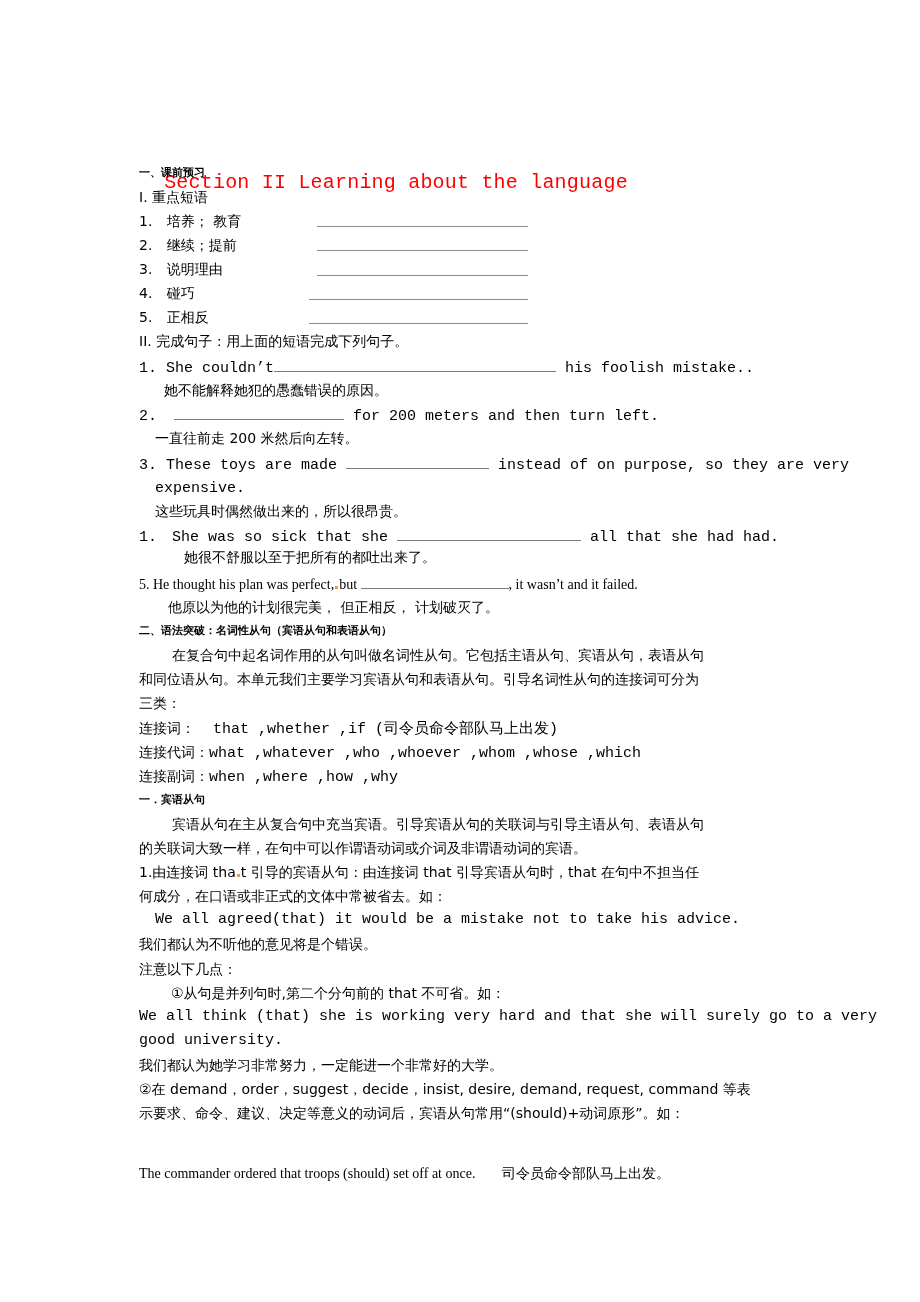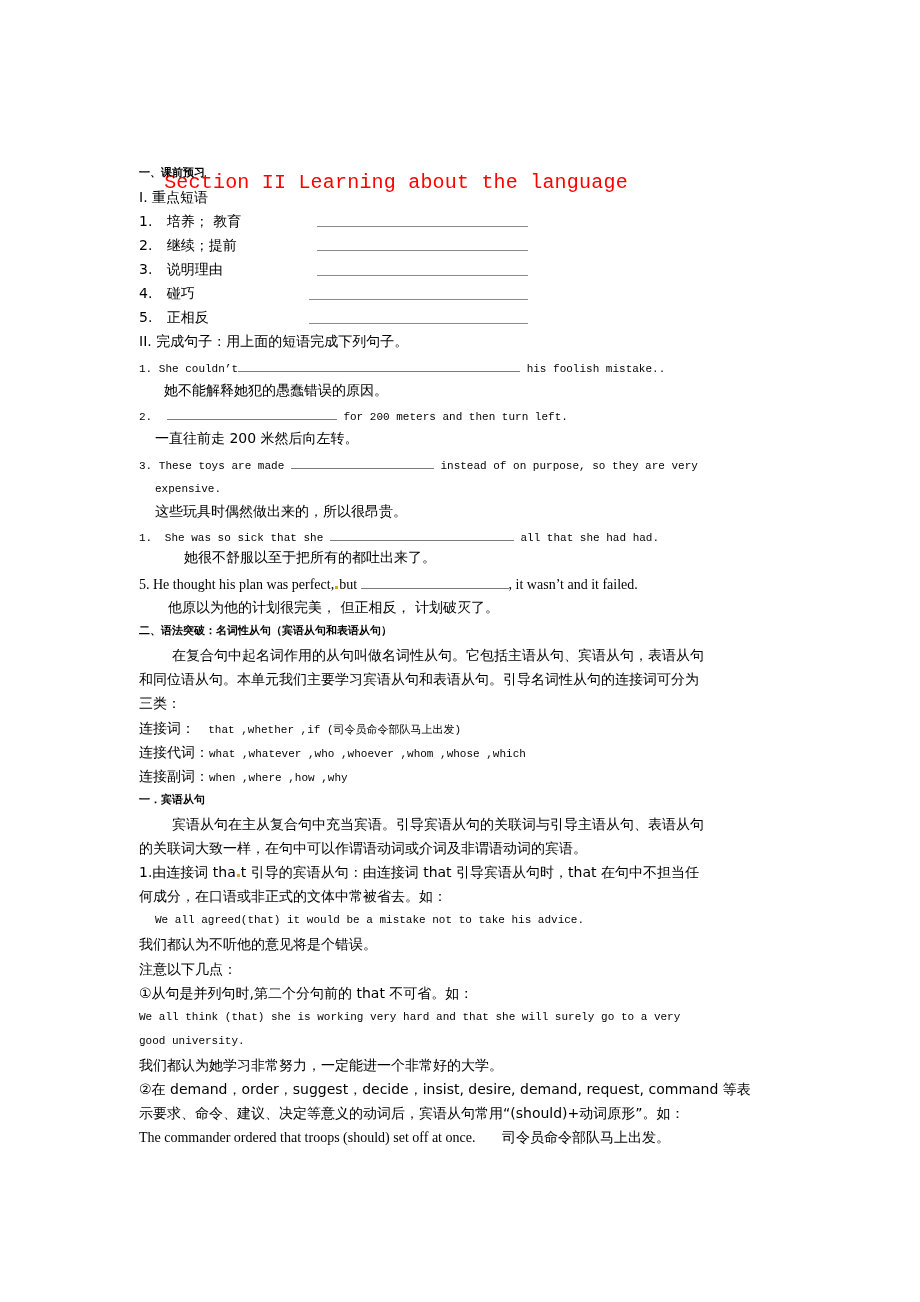--- a/index.html
+++ b/index.html
@@ -3,21 +3,21 @@
 <meta charset="utf-8">
 <style>
   html, body { margin: 0; padding: 0; background: #ffffff; }
   body { width: 920px; height: 1302px; position: relative; overflow: hidden;
          font-family: "DejaVu Serif", "Liberation Serif", serif; color: #000; }
   .page { position: absolute; left: 0; top: 0; width: 920px; height: 1302px; }
   .title { position: absolute; top: 123px; left: 0; width: 792px; text-align: center;
            color: #ff0000; font-family: "Liberation Mono", "DejaVu Sans Mono", monospace;
            font-size: 20px; letter-spacing: 0.2px; margin-top: 48px; }
   .line { position: absolute; left: 139px; white-space: nowrap; font-size: 14px; line-height: 18px; }
-  .mono { font-family: "Liberation Mono", "DejaVu Sans Mono", monospace; font-size: 11px; }
+  .mono { font-family: "Liberation Mono", "DejaVu Sans Mono", monospace; font-size: 15px; }
   .bold { font-weight: bold; font-family: "DejaVu Sans", "Liberation Sans", sans-serif; font-size: 11px; }
   .cn { font-family: "DejaVu Sans", "Liberation Sans", sans-serif; }
   .blank { display: inline-block; border-bottom: 1px solid #7a7a7a; height: 14px; vertical-align: baseline; }
   .abs-blank { position: absolute; border-bottom: 1px solid #8a8a8a; height: 0; }
   .mark { display: inline-block; width: 3px; height: 3px; background: #d9a53a; vertical-align: baseline; margin: 0 1px; }
   .indent1 { left: 164px; }
   .indent2 { left: 155px; }
   .indent3 { left: 168px; }
   .para-indent { left: 172px; }
 </style>
@@ -117,27 +117,27 @@
 
   <div class="line cn" style="top:863px;">
     <span>1.由连接词 tha</span><span class="mark"></span><span>t 引导的宾语从句：由连接词 that 引导宾语从句时，that 在句中不担当任</span>
   </div>
   <div class="line cn" style="top:887px;">何成分，在口语或非正式的文体中常被省去。如：</div>
 
   <div class="line mono indent2" style="top:911px;">We all agreed(that) it would be a mistake not to take his advice.</div>
   <div class="line cn" style="top:935px;">我们都认为不听他的意见将是个错误。</div>
 
   <div class="line cn" style="top:960px;">注意以下几点：</div>
-  <div class="line cn" style="top:984px;">①从句是并列句时,第二个分句前的 that 不可省。如：</div>
+  <div class="line cn" style="top:984px;margin-left:32px;">①从句是并列句时,第二个分句前的 that 不可省。如：</div>
 
   <div class="line mono" style="top:1008px;">We all think (that) she is working very hard and that she will surely go to a very</div>
   <div class="line mono" style="top:1032px;">good university.</div>
   <div class="line cn" style="top:1056px;">我们都认为她学习非常努力，一定能进一个非常好的大学。</div>
 
   <div class="line cn" style="top:1080px;">②在 demand，order，suggest，decide，insist, desire, demand, request, command 等表</div>
   <div class="line cn" style="top:1104px;">示要求、命令、建议、决定等意义的动词后，宾语从句常用“(should)+动词原形”。如：</div>
 
-  <div class="line" style="top:1128px;">
+  <div class="line" style="top:1164px;">
     <span style="font-family:'Liberation Serif','DejaVu Serif',serif;">The commander ordered that troops (should) set off at once.</span>
     <span class="cn" style="margin-left:22px;">司令员命令部队马上出发。</span>
   </div>
 
 </div>
 
 </body></html>

